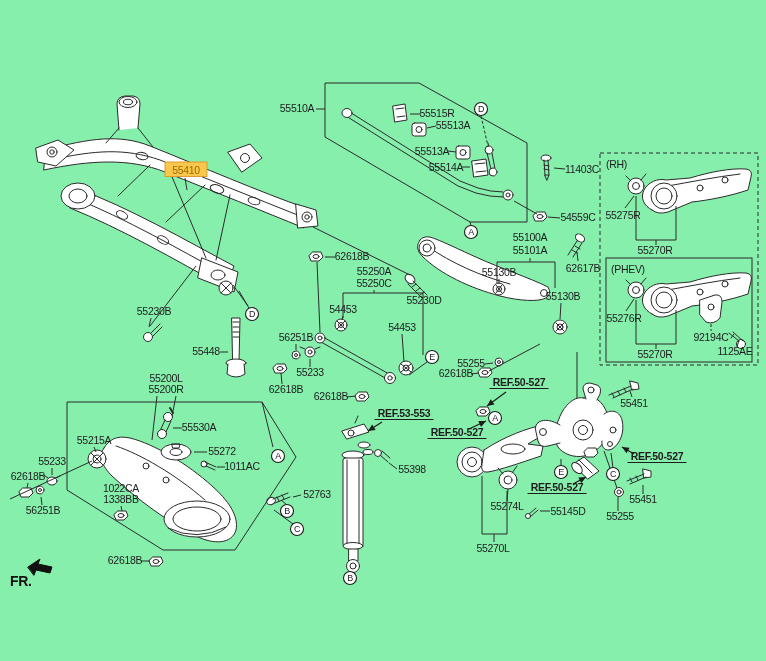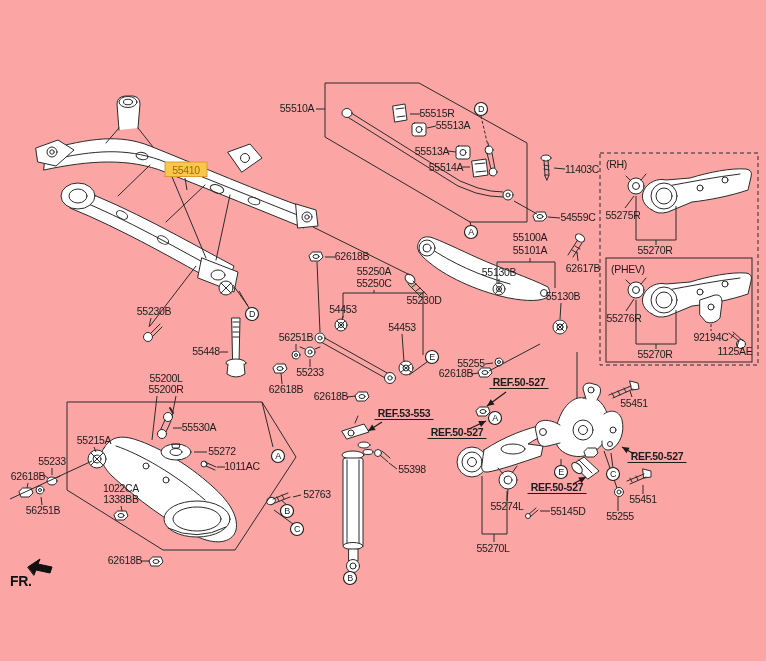--- a/index.html
+++ b/index.html
@@ -1,16 +1,16 @@
 <!DOCTYPE html>
 <html><head>
 <meta charset="utf-8">
 <style>
   html,body{margin:0;padding:0;background:#fff;}
-  #stage{position:relative;width:766px;height:661px;background:#fca5a5;overflow:hidden;}
+  #stage{position:relative;width:766px;height:661px;background:#86efac;overflow:hidden;}
   svg{position:absolute;left:0;top:0;}
   text{font-family:"Liberation Sans",sans-serif;}
 </style>
 </head>
 <body>
 
 <div id="stage">
 <svg id="art" width="766" height="661" viewBox="0 0 766 661">
   <g class="art" fill="none" stroke="#2b2b2b" stroke-width="1" stroke-linejoin="round" stroke-linecap="round">
 

